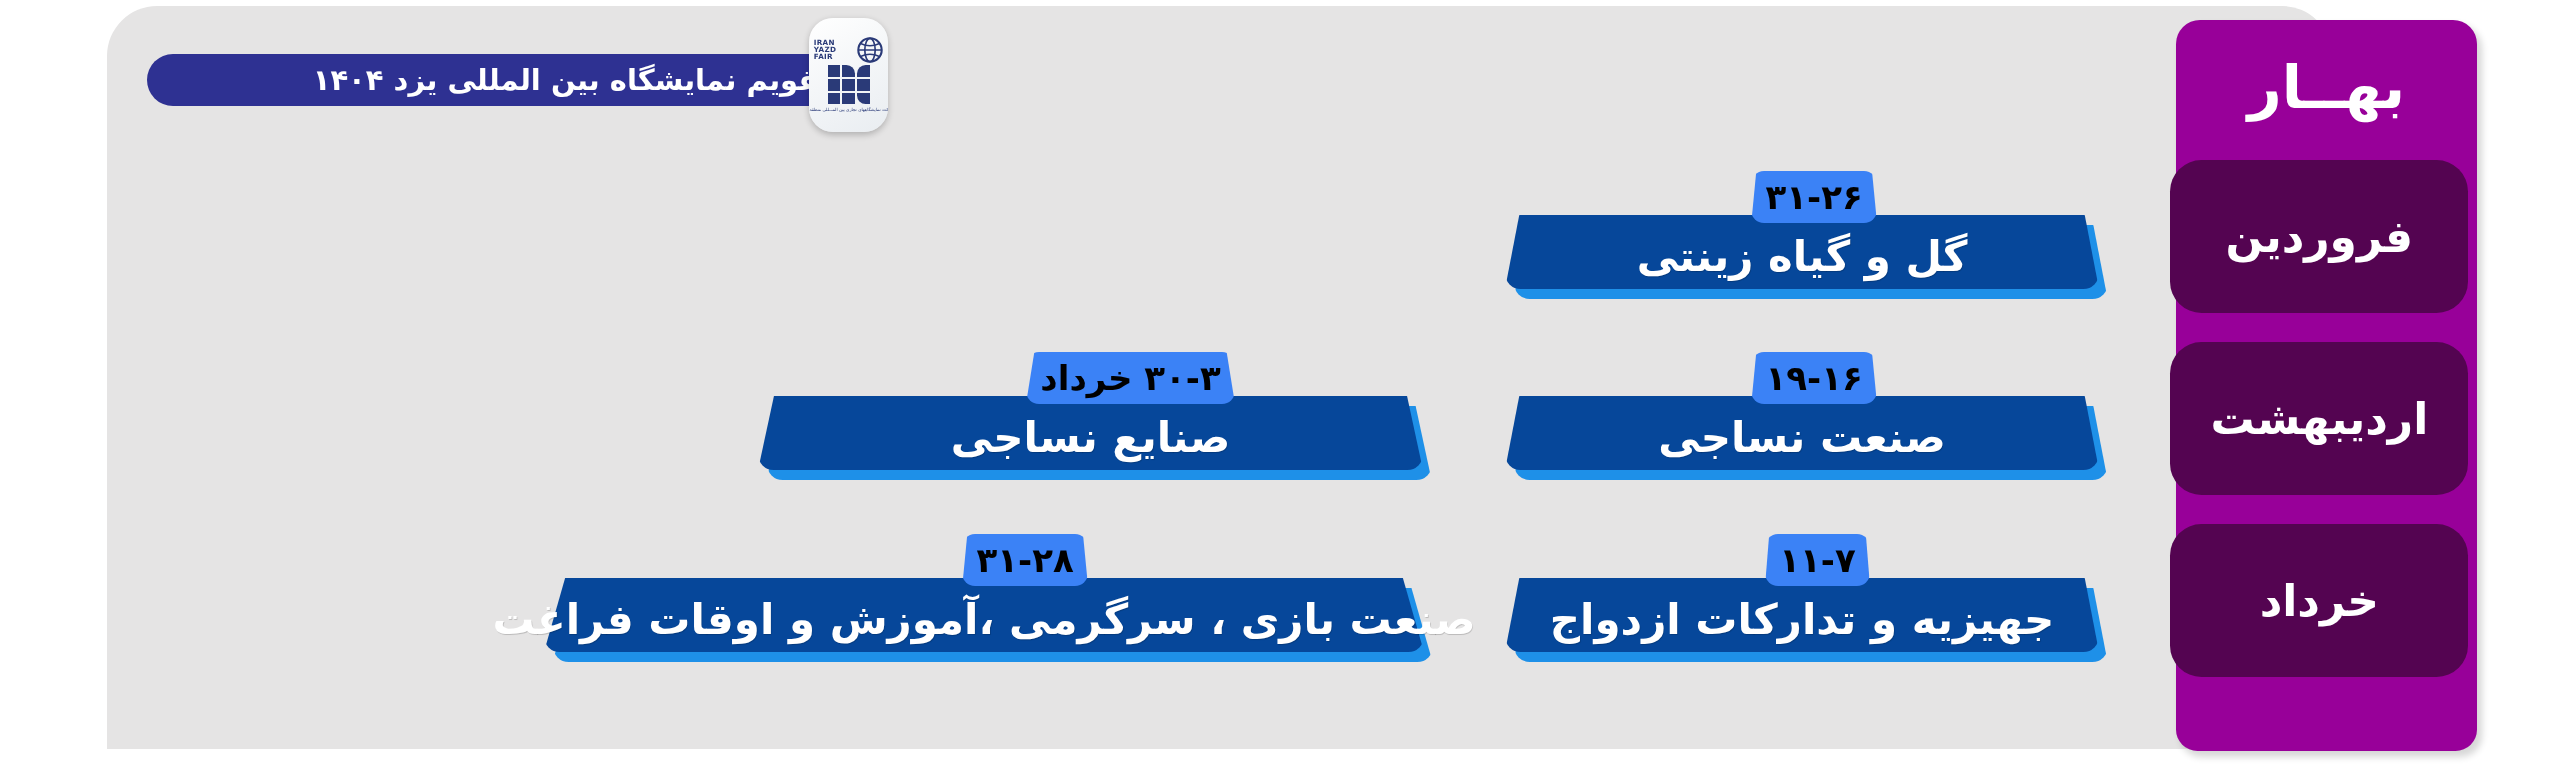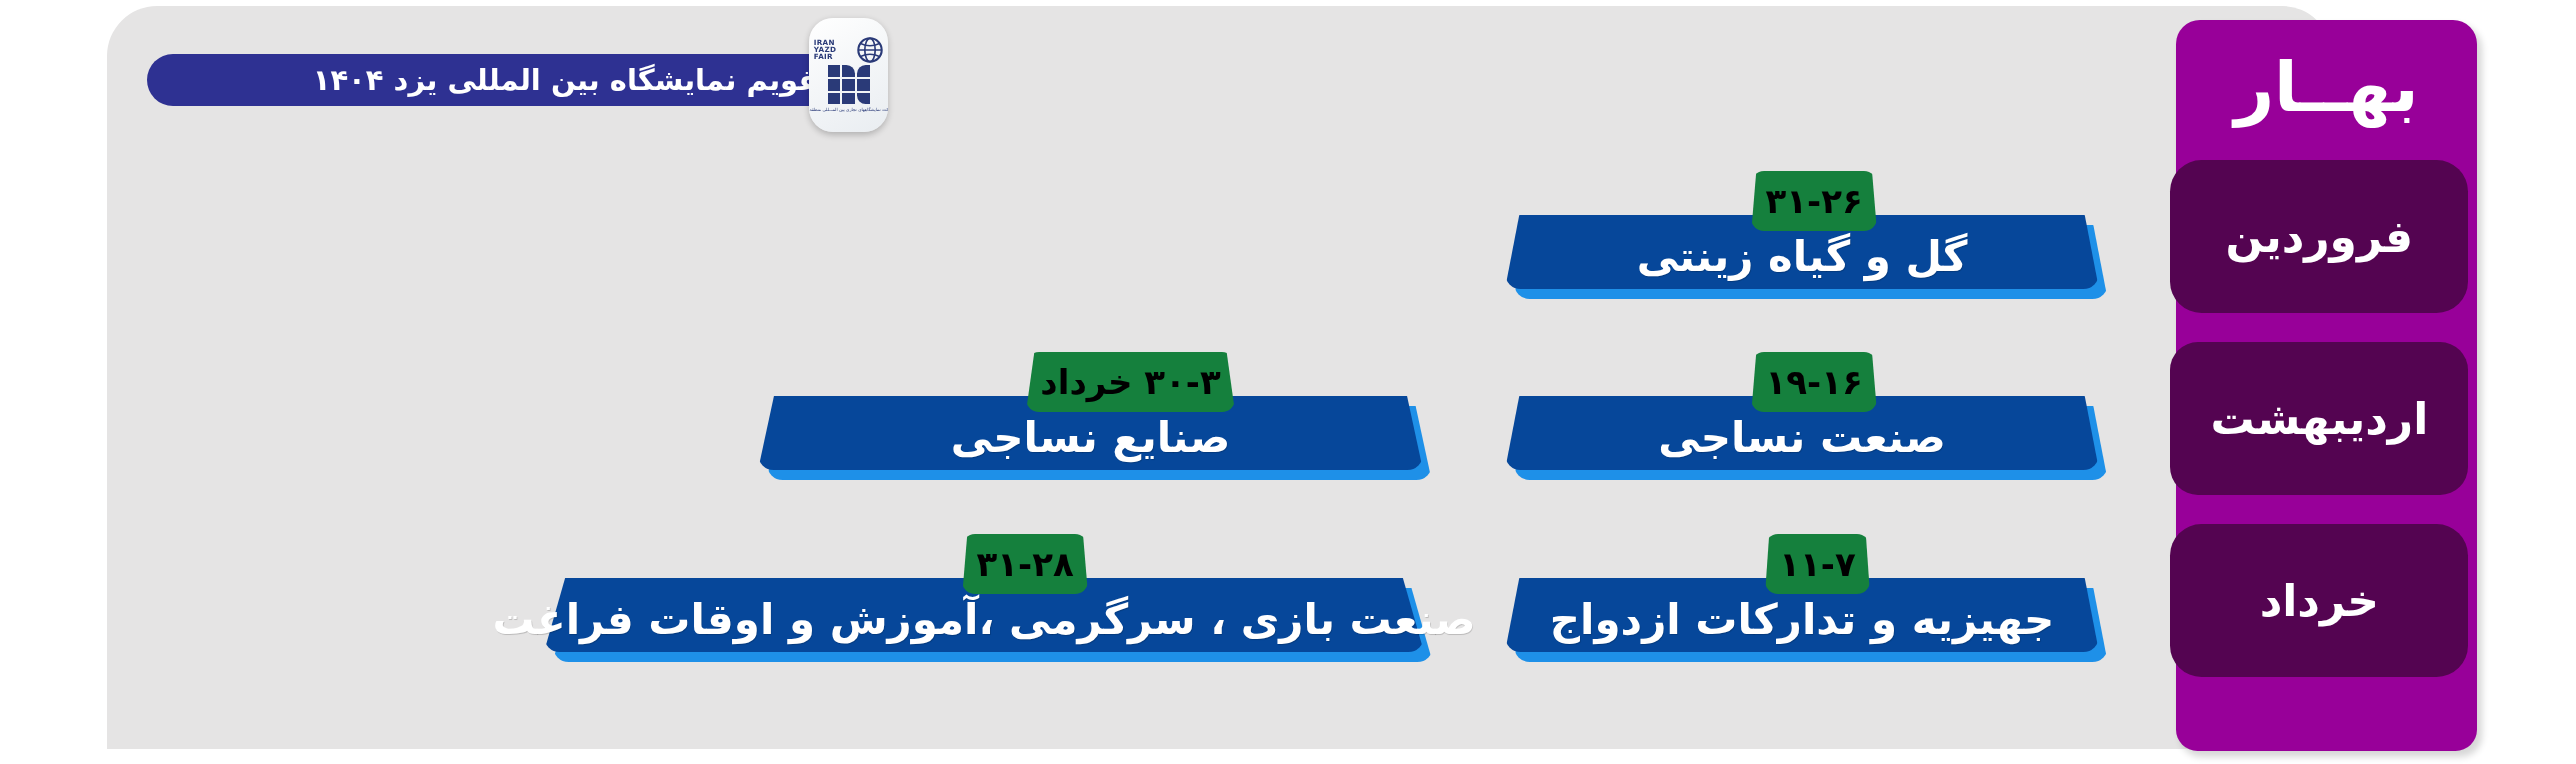--- a/index.html
+++ b/index.html
@@ -131,21 +131,21 @@
   .season-title {
     position: absolute;
     top: 4.3px;
     left: 0;
     width: 301px;
     height: 127px;
     display: flex;
     align-items: center;
     justify-content: center;
     color: #ffffff;
-    font-size: 69px;
+    font-size: 59px;
     font-weight: bold;
     direction: rtl;
     line-height: 1;
   }
   .month-pill {
     position: absolute;
     left: -5.7px;
     width: 298px;
     height: 153px;
     background: #540451;
@@ -153,21 +153,21 @@
     display: flex;
     align-items: center;
     justify-content: center;
     color: #ffffff;
     font-size: 44px;
     font-weight: bold;
     direction: rtl;
     line-height: 1;
   }
   .month-0 { top: 140px; }
-  .month-1 { top: 322px; border-radius: 28px; }
+  .month-1 { top: 322px; }
   .month-2 { top: 504px; }
 
   
   .card {
     position: absolute;
     height: 74px;
   }
   .card .plate {
     position: absolute;
     inset: 0;
@@ -207,22 +207,22 @@
     white-space: nowrap;
     line-height: 1;
     padding-top: 10px;
     box-sizing: border-box;
     text-shadow: 0.7px 0.7px 0.7px rgba(0,0,0,0.18);
   }
   .card .date-badge {
     position: absolute;
     top: -44px;
     z-index: 4;
-    height: 60px;
-    background: #15803d;
+    height: 52px;
+    background: #3b82f6;
     border-radius: 13px;
     display: flex;
     align-items: center;
     justify-content: center;
     color: #000000;
     font-size: 34px;
     font-weight: bold;
     direction: rtl;
     white-space: nowrap;
     line-height: 1;

